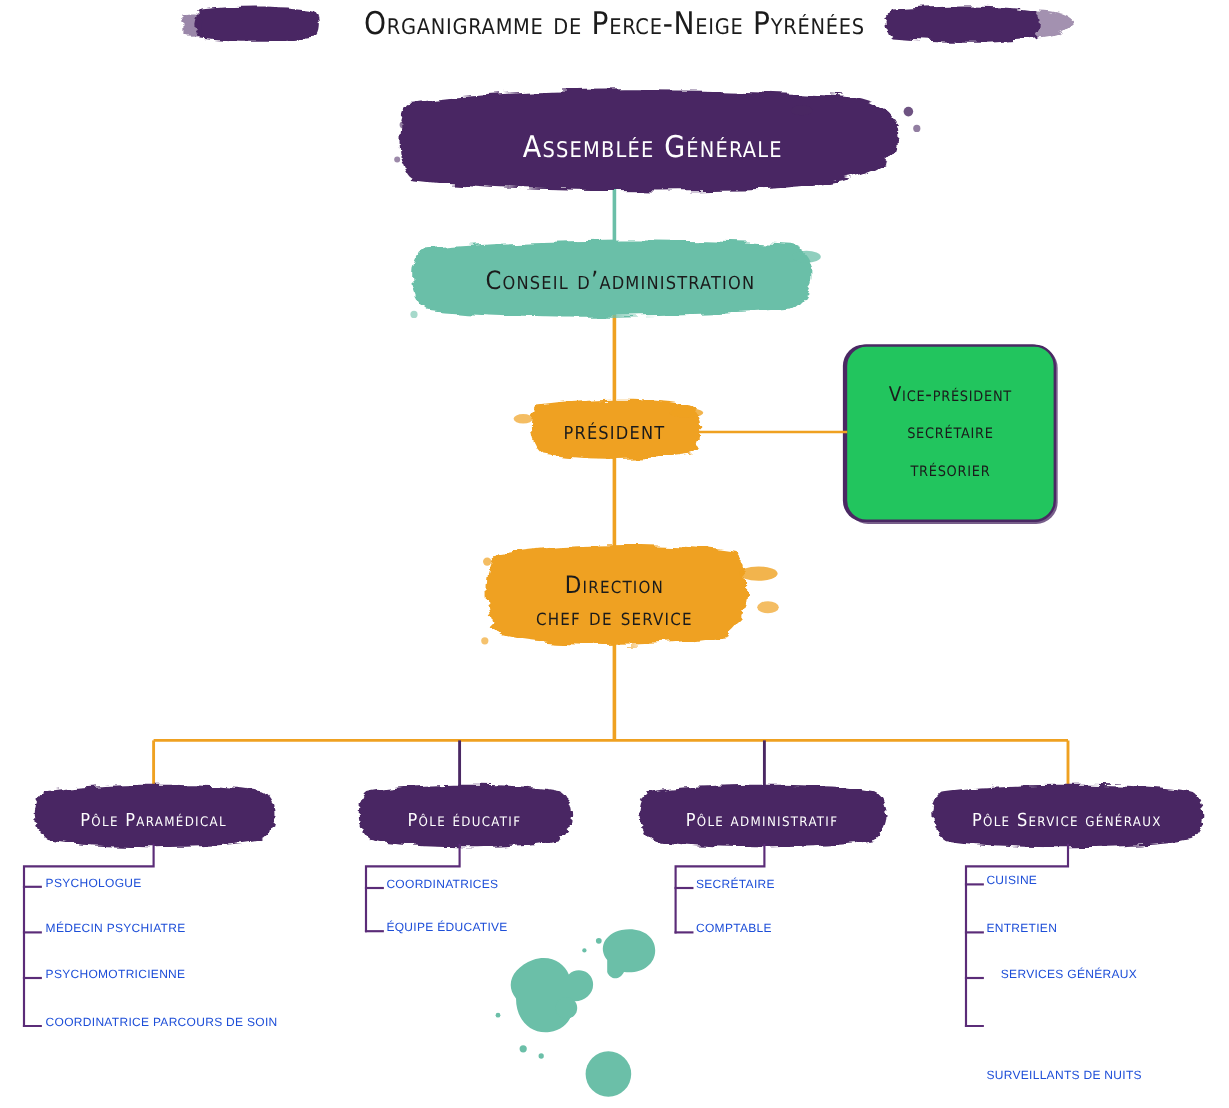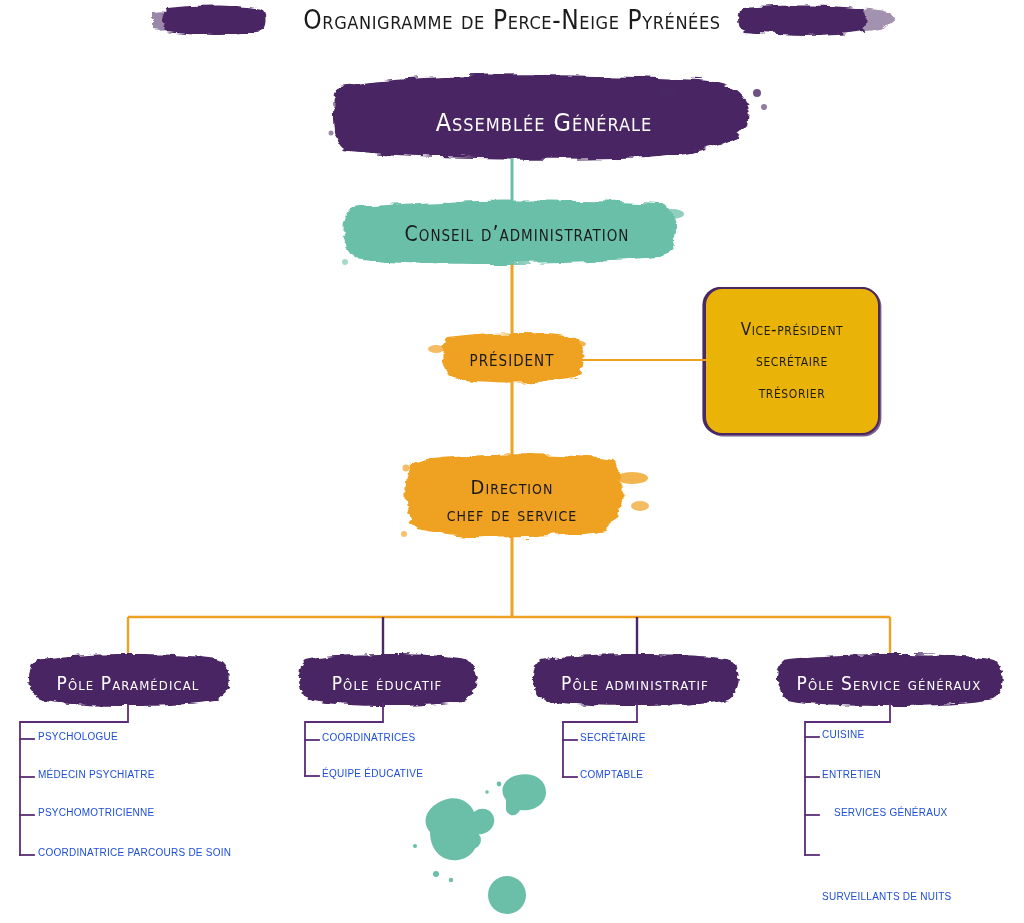--- a/index.html
+++ b/index.html
@@ -26,39 +26,39 @@
     position:absolute;display:flex;flex-direction:column;
     align-items:center;justify-content:center;text-align:left;
     font-family:"DejaVu Sans Condensed","DejaVu Sans","Liberation Sans",sans-serif;
     font-variant:small-caps;letter-spacing:1px;z-index:5;pointer-events:none;
   }
   .brushlabel .l2{display:block;}
 
   
   #vp-box{
     position:absolute;left:704px;top:287px;width:172px;height:144px;
-    border-radius:18px;background:#eab308;
+    border-radius:18px;background:#22c55e;
     border:2.2px solid #4A2863;
     box-shadow:-1.6px 0 0 #4A2863, 1.4px 1.6px 0 rgba(74,40,99,.75);
     display:flex;flex-direction:column;align-items:center;justify-content:center;
     font-family:"DejaVu Sans Condensed","DejaVu Sans","Liberation Sans",sans-serif;
     font-variant:small-caps;font-size:17px;color:#1b1b1b;line-height:1.85;
     letter-spacing:.6px;
   }
 
   
   .sublist{position:absolute;z-index:6;}
   .subitem{
     position:absolute;white-space:nowrap;
     font-family:"Liberation Sans","DejaVu Sans",sans-serif;
     font-size:10px;color:#1d4ed8;letter-spacing:.25px;font-weight:400;
   }
   .pole-title{
     font-family:"DejaVu Sans Condensed","DejaVu Sans","Liberation Sans",sans-serif;
-    font-variant:small-caps;color:#ffffff;font-size:19px;letter-spacing:1.1px;
+    font-variant:small-caps;color:#ffffff;font-size:15px;letter-spacing:1.1px;
   }
   svg.layer{position:absolute;left:0;top:0;width:1024px;height:923px;}
   svg.layer.back{z-index:1;}
   svg.layer.front{z-index:4;}
 </style>
 </head>
 <body>
 
 <div class="stage">
 

